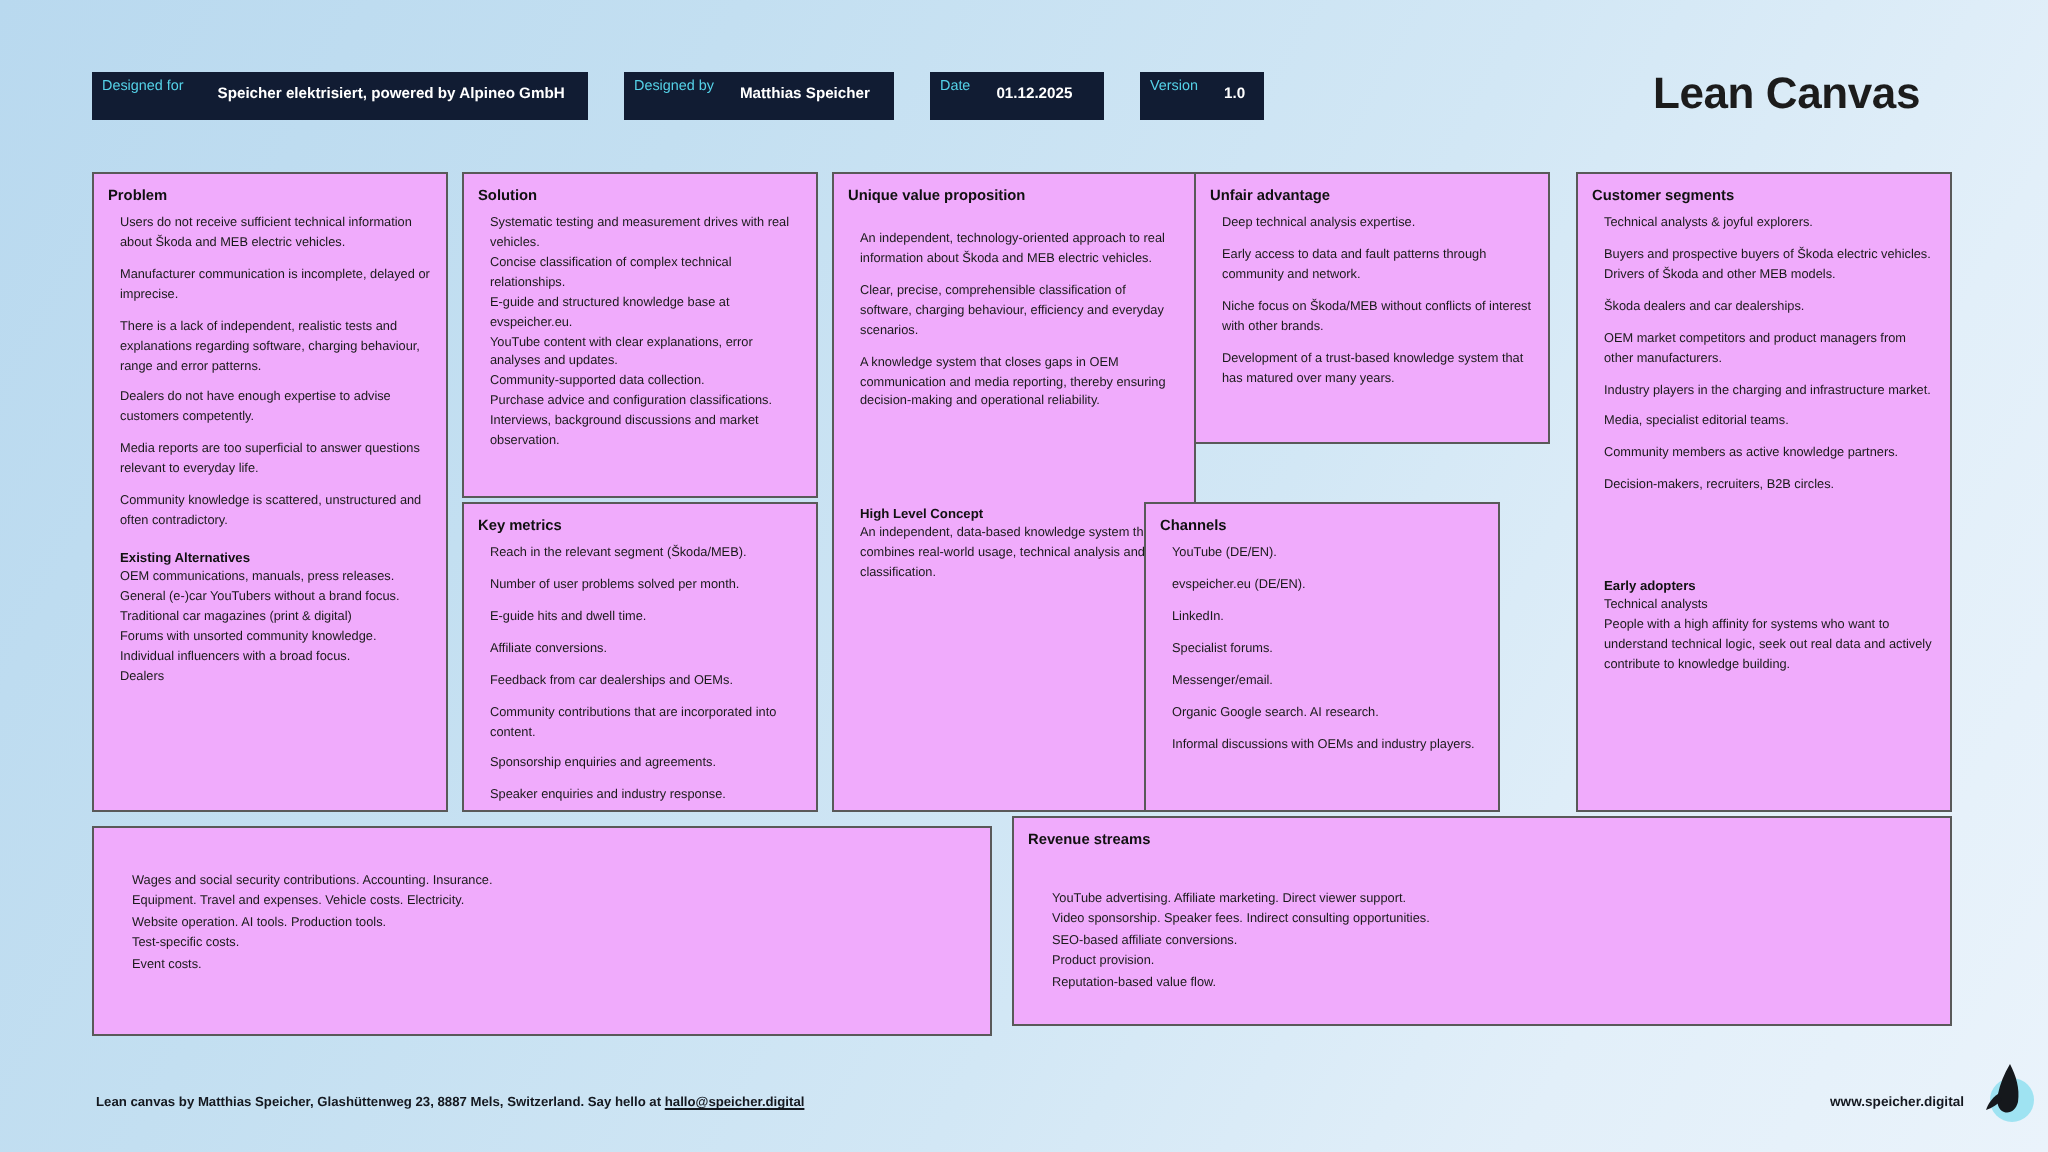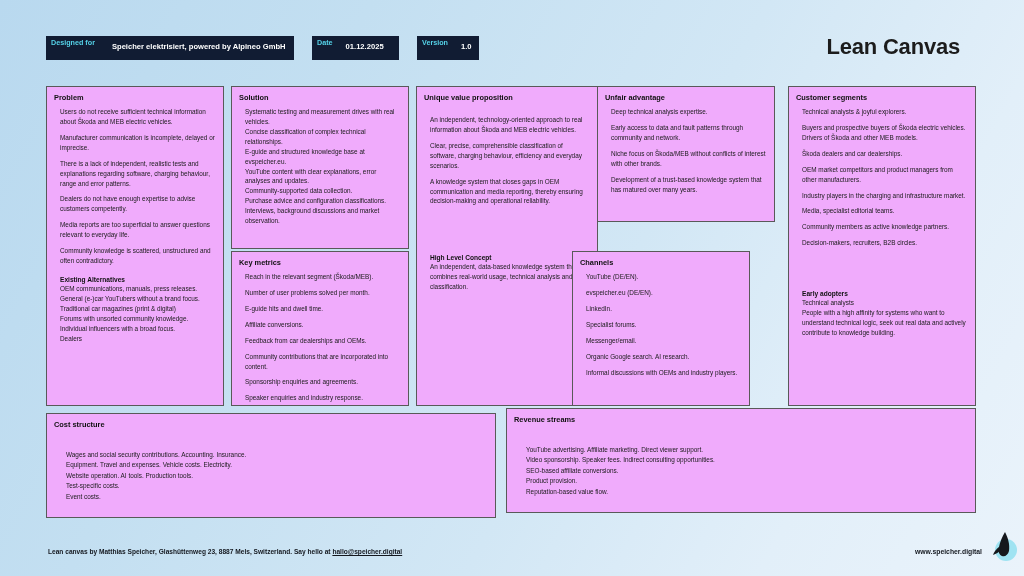--- a/index.html
+++ b/index.html
@@ -18,21 +18,21 @@
     position: absolute; left: 46px; top: 36px; right: 24px; height: 30px;
   }
   .chips { position: absolute; left: 0; top: 0; display: flex; align-items: flex-start; gap: 18px; }
   .chip {
     background: #111c33;
     display: flex; align-items: stretch;
     height: 24px;
   }
   .chip .chip-label {
     color: #55d2e8;
-    font-size: 7.2px; font-weight: 700;
+    font-size: 7.2px; font-weight: 400;
     padding: 3px 5px 0 5px;
     white-space: nowrap;
     line-height: 1.1;
   }
   .chip .chip-value {
     color: #ffffff;
     font-size: 7.6px; font-weight: 600;
     display: flex; align-items: center;
     padding: 0 16px 4px 8px;
     white-space: nowrap;
@@ -118,20 +118,24 @@
 <body>
 
 <div class="header">
   <div class="chips">
 
     <div class="chip chip--for">
       <span class="chip-label">Designed for</span>
       <span class="chip-value">Speicher elektrisiert, powered by Alpineo GmbH</span>
     </div>
 
+    <div class="chip chip--by">
+      <span class="chip-label">Designed by</span>
+      <span class="chip-value">Matthias Speicher</span>
+    </div>
 
     <div class="chip chip--date">
       <span class="chip-label">Date</span>
       <span class="chip-value">01.12.2025</span>
     </div>
 
     <div class="chip chip--ver">
       <span class="chip-label">Version</span>
       <span class="chip-value">1.0</span>
     </div>
@@ -240,21 +244,20 @@
 
     <div class="ea-block">
       <div class="sub-title">Early adopters</div>
       <div class="p tight">Technical analysts</div>
       <div class="p tight">People with a high affinity for systems who want to understand technical logic, seek out real data and actively contribute to knowledge building.</div>
     </div>
   </div>
 </div>
 
 <div class="card" id="card-cost">
-  <div class="card-title">Cost structure</div>
   <div class="wide-body">
     <div class="p">Wages and social security contributions. Accounting. Insurance.</div>
     <div class="p">Equipment. Travel and expenses. Vehicle costs. Electricity.</div>
     <div class="p">Website operation. AI tools. Production tools.</div>
     <div class="p">Test-specific costs.</div>
     <div class="p">Event costs.</div>
   </div>
 </div>
 
 <div class="card" id="card-revenue">

